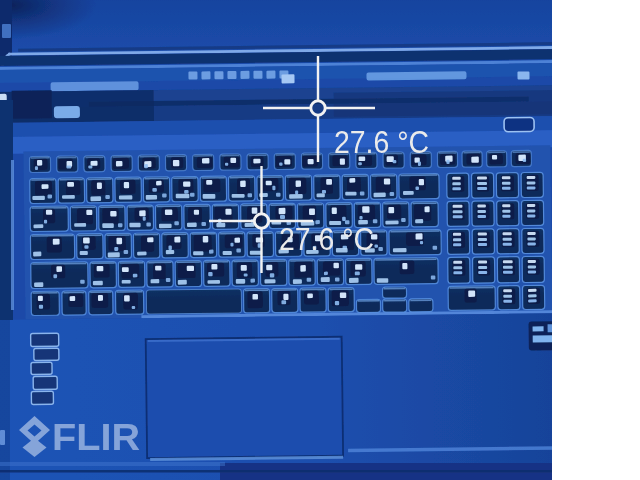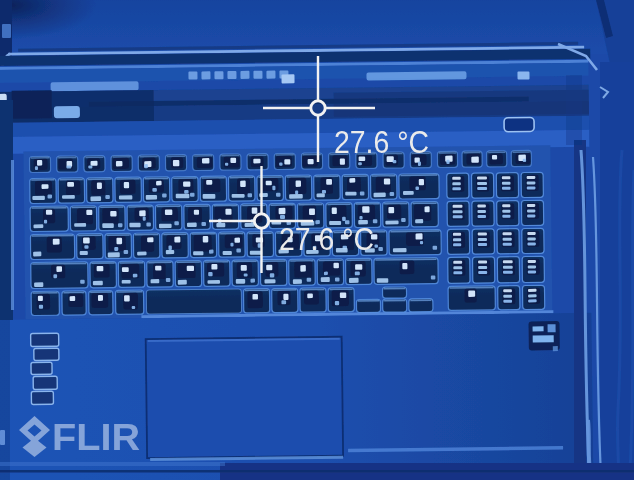--- a/index.html
+++ b/index.html
@@ -1,14 +1,14 @@
 <!DOCTYPE html>
 <html><head><meta charset="utf-8"><style>
 html,body{margin:0;padding:0;}
-#stage{position:relative;width:634px;height:480px;overflow:hidden;background:#1a4aa8;font-family:"Liberation Sans",sans-serif;}
+#stage{position:relative;width:552px;height:480px;overflow:hidden;background:#1a4aa8;font-family:"Liberation Sans",sans-serif;}
 </style></head><body>
 <div id="stage">
 <svg width="640" height="480" viewBox="0 0 640 480" xmlns="http://www.w3.org/2000/svg">
 <defs>
 <linearGradient id="kg" x1="0" y1="0" x2="0" y2="1">
 <stop offset="0" stop-color="#113165"></stop>
           <stop offset="0.4" stop-color="#0d2a5a"></stop>
           <stop offset="1" stop-color="#0d2a5a"></stop>
 </linearGradient>
 <linearGradient id="screen" x1="0" y1="0" x2="0" y2="1">

